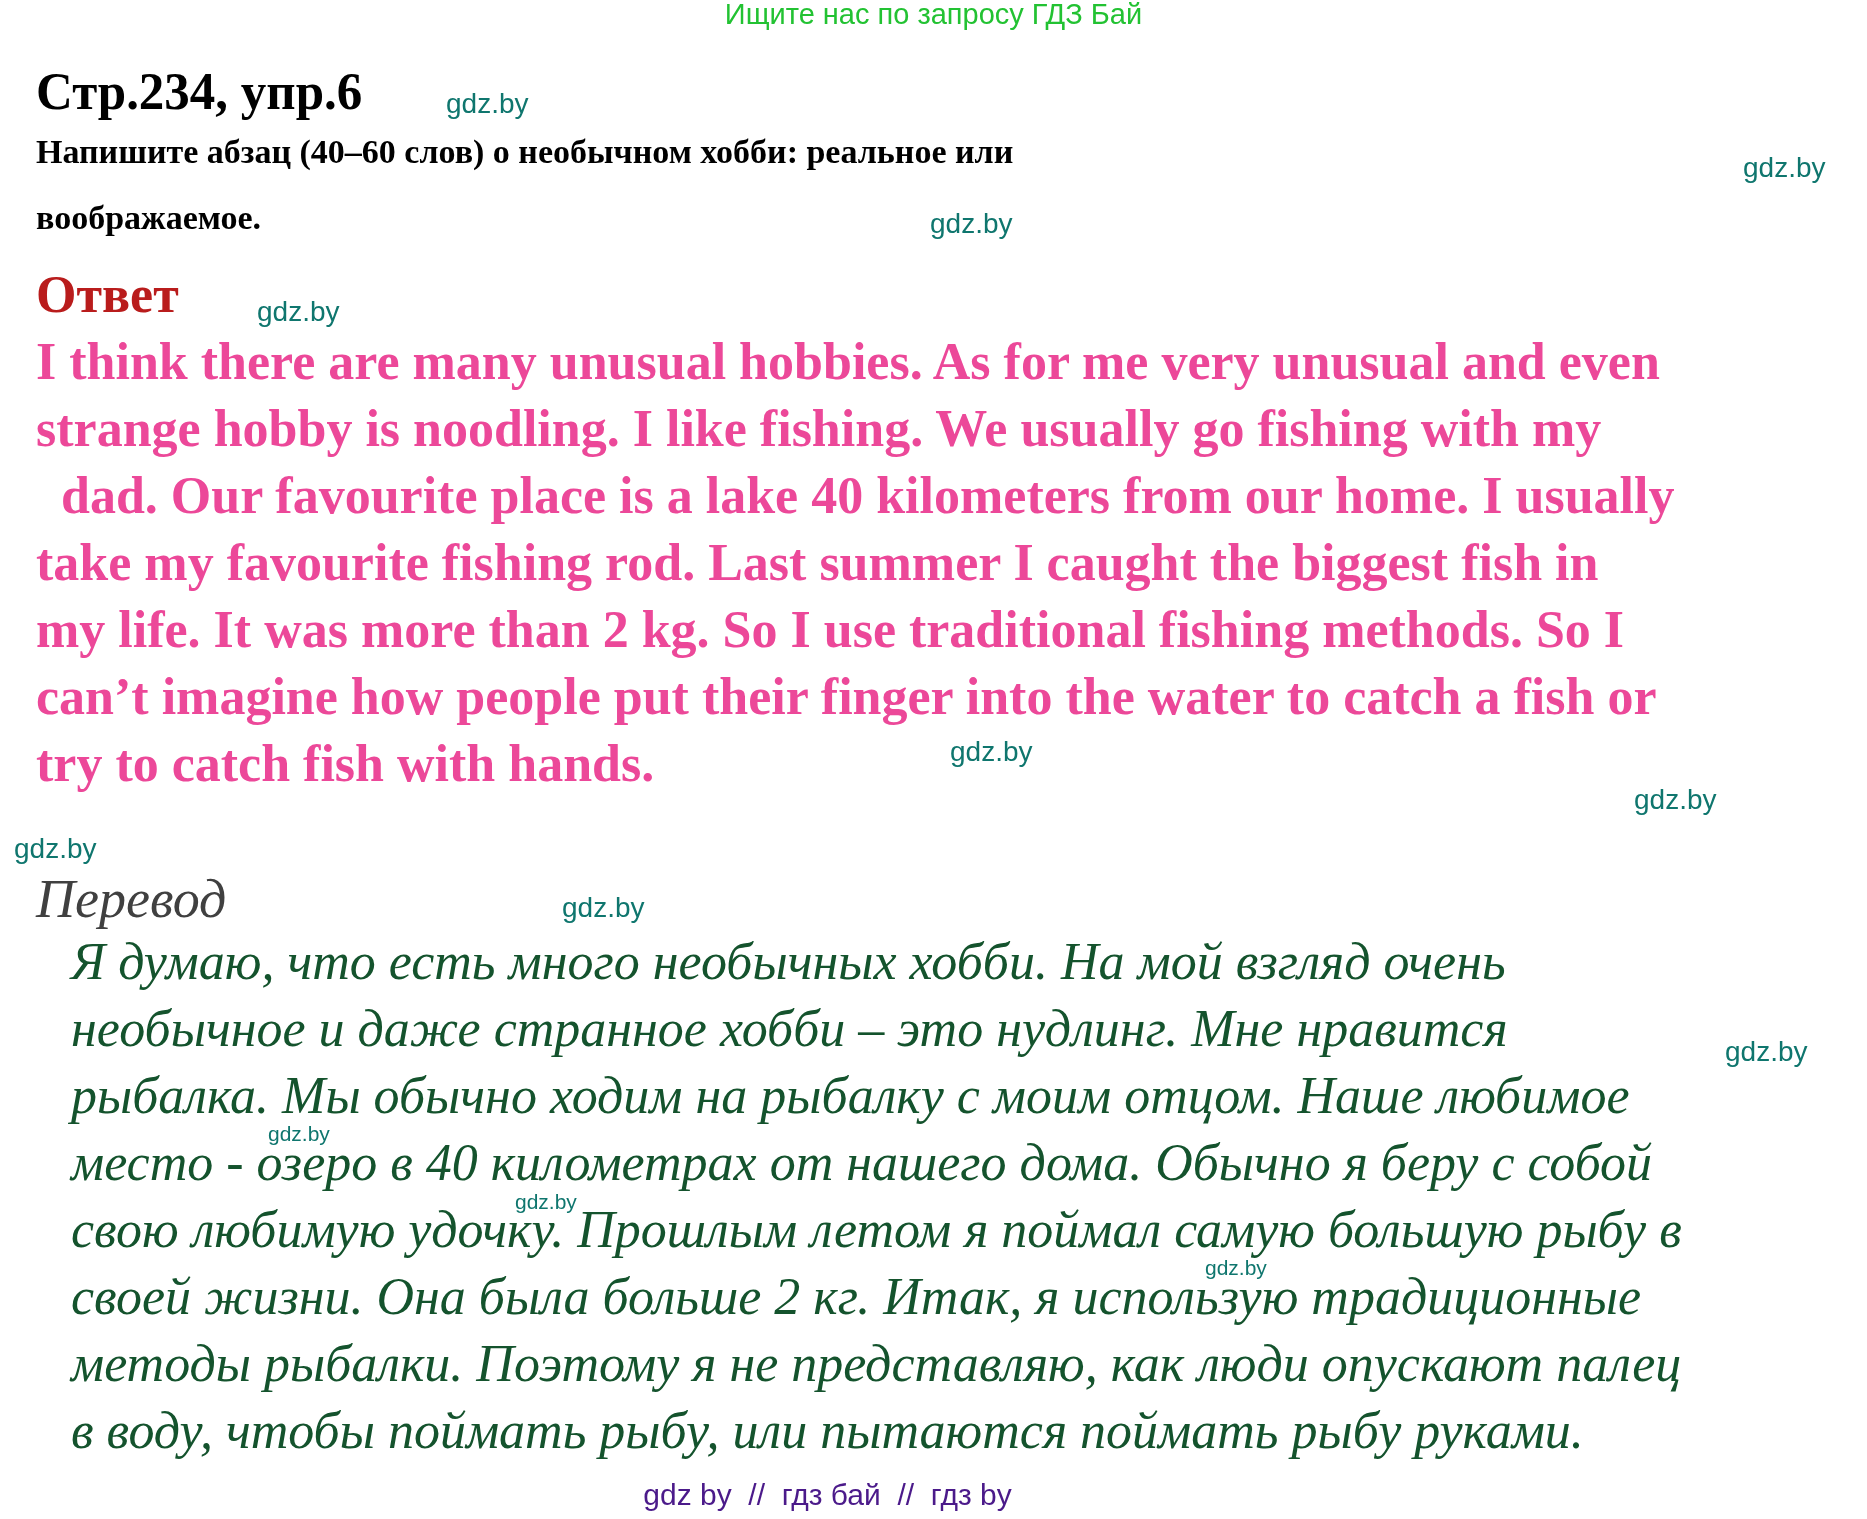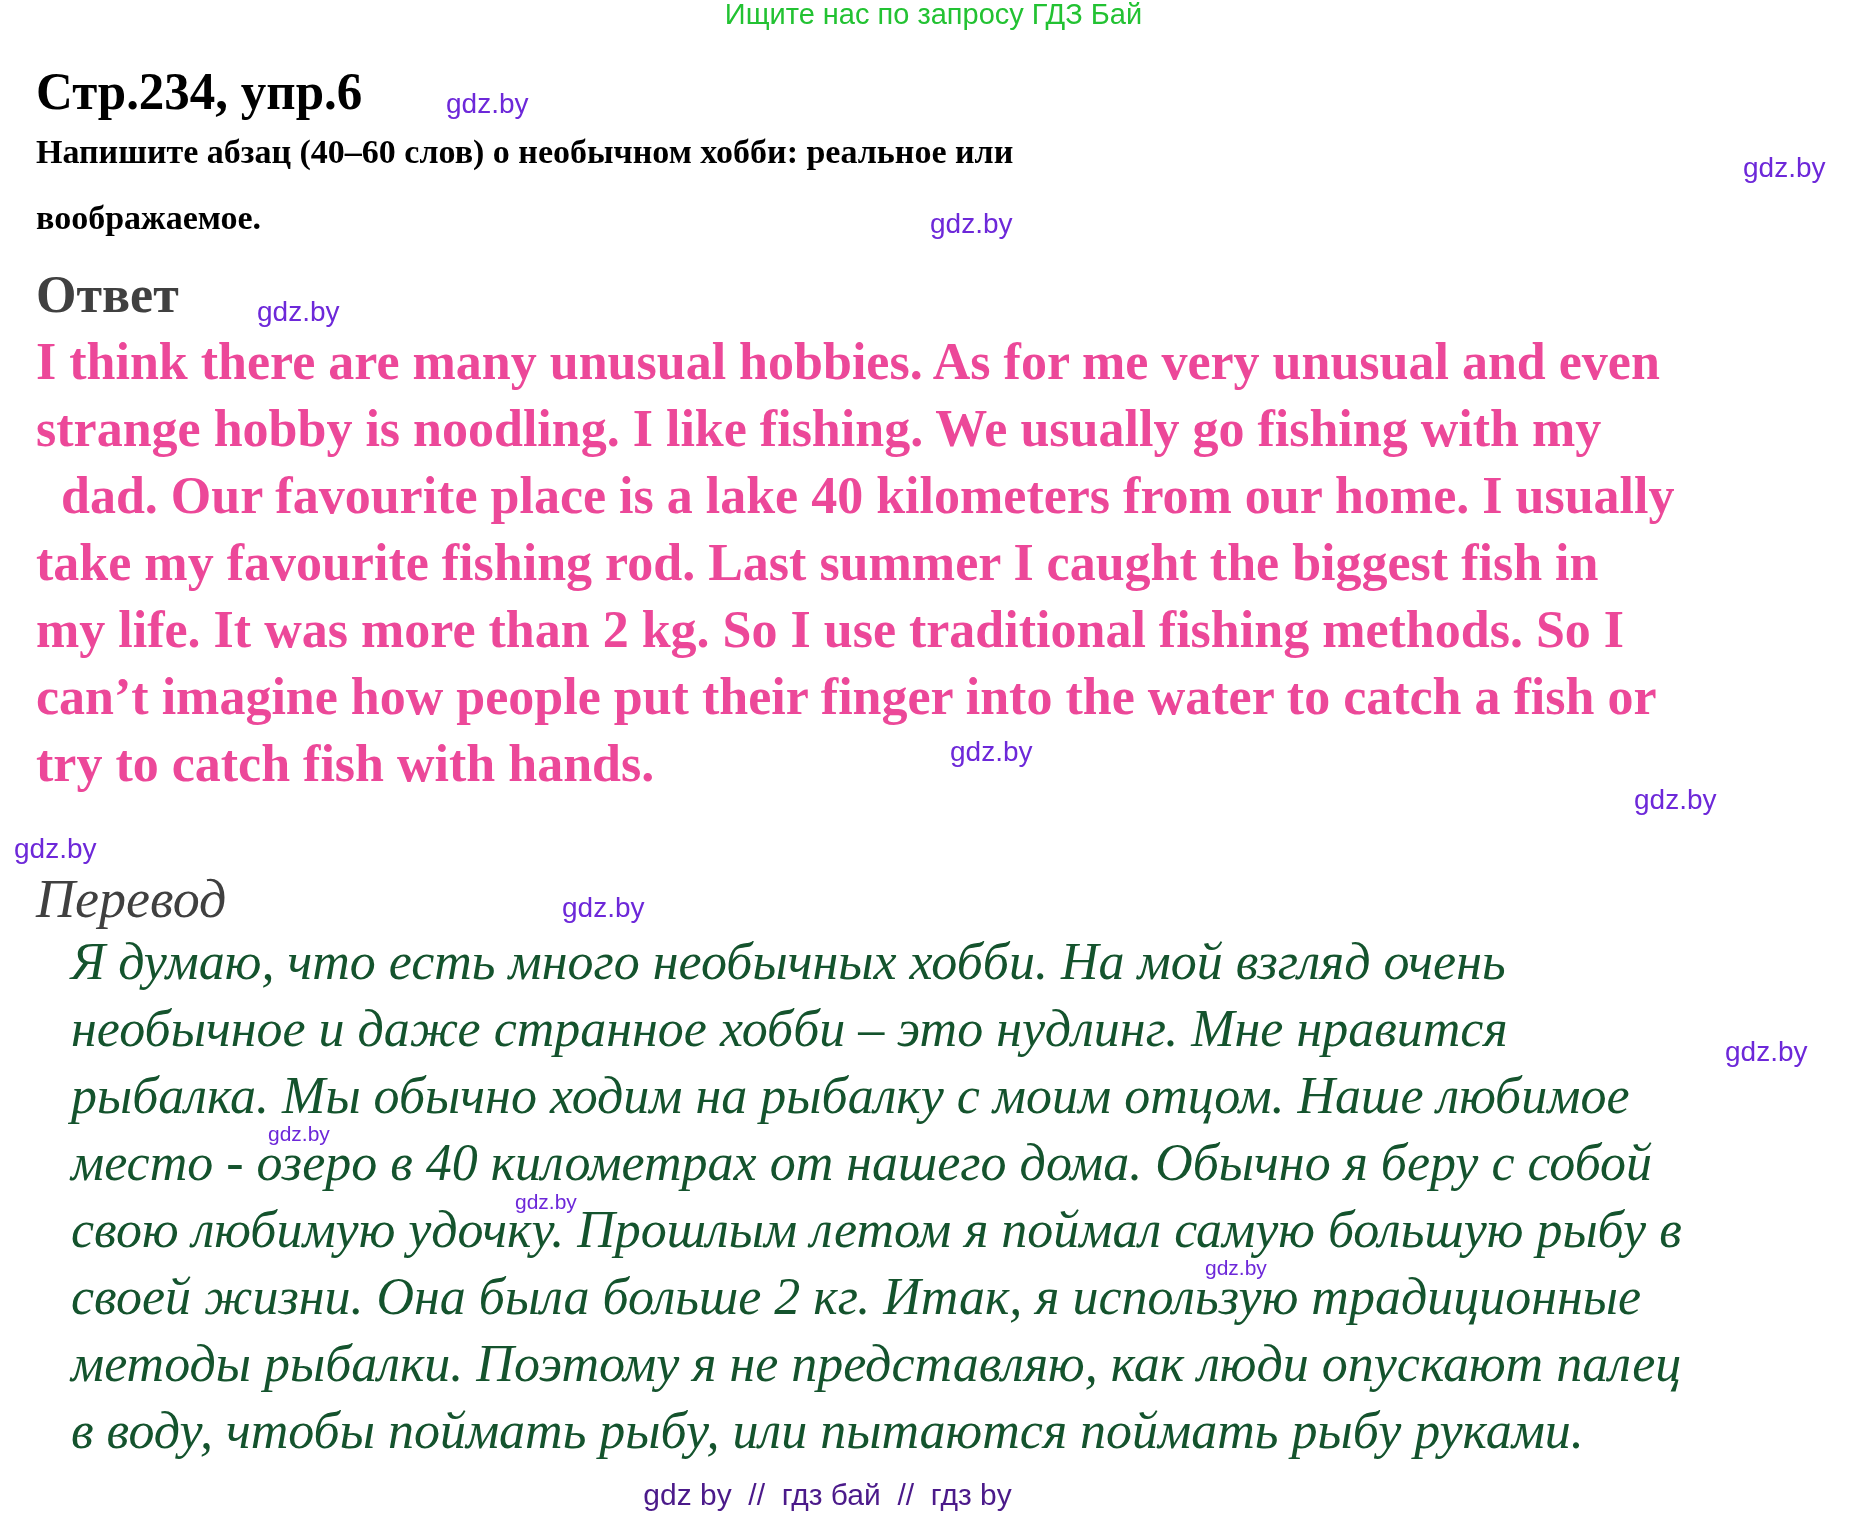--- a/index.html
+++ b/index.html
@@ -13,39 +13,39 @@
     font-family:"Liberation Serif", serif; font-weight:bold; font-size:52px; color:#000;
     transform-origin:left top; transform:scaleX(0.98);
   }
   .task-line {
     position:absolute; left:36px;
     font-family:"Liberation Serif", serif; font-weight:bold; font-size:34px; color:#000;
     white-space:nowrap; transform-origin:left top;
   }
   .answer-label {
     position:absolute; left:36px; top:265px;
-    font-family:"Liberation Serif", serif; font-weight:bold; font-size:52px; color:#404040;
+    font-family:"Liberation Serif", serif; font-weight:bold; font-size:52px; color:#b91c1c;
   }
   .en-line {
     position:absolute; left:36px;
     font-family:"Liberation Serif", serif; font-weight:bold; font-size:52px; color:#ec4899;
     white-space:nowrap; transform-origin:left top;
   }
   .tr-label {
     position:absolute; left:36px; top:868px;
     font-family:"Liberation Serif", serif; font-style:italic; font-size:54px; color:#404040;
   }
   .ru-line {
     position:absolute; left:34px;
     font-family:"Liberation Serif", serif; font-style:italic; font-size:52px; color:#14532d;
     white-space:nowrap; transform-origin:left top;margin-left:37px;
   }
   .wm {
     position:absolute;
-    font-family:"Liberation Sans", sans-serif; font-size:28px; color:#6d28d9;
+    font-family:"Liberation Sans", sans-serif; font-size:28px; color:#0f766e;
     white-space:nowrap;
   }
   .wm.small { font-size:21px; }
   .footer {
     position:absolute; left:0; width:1655px; top:1478px; text-align:center;
     font-family:"Liberation Sans", sans-serif; font-size:30px; color:#4b1a8a;
     white-space:pre;
   }
 </style>
 </head>

